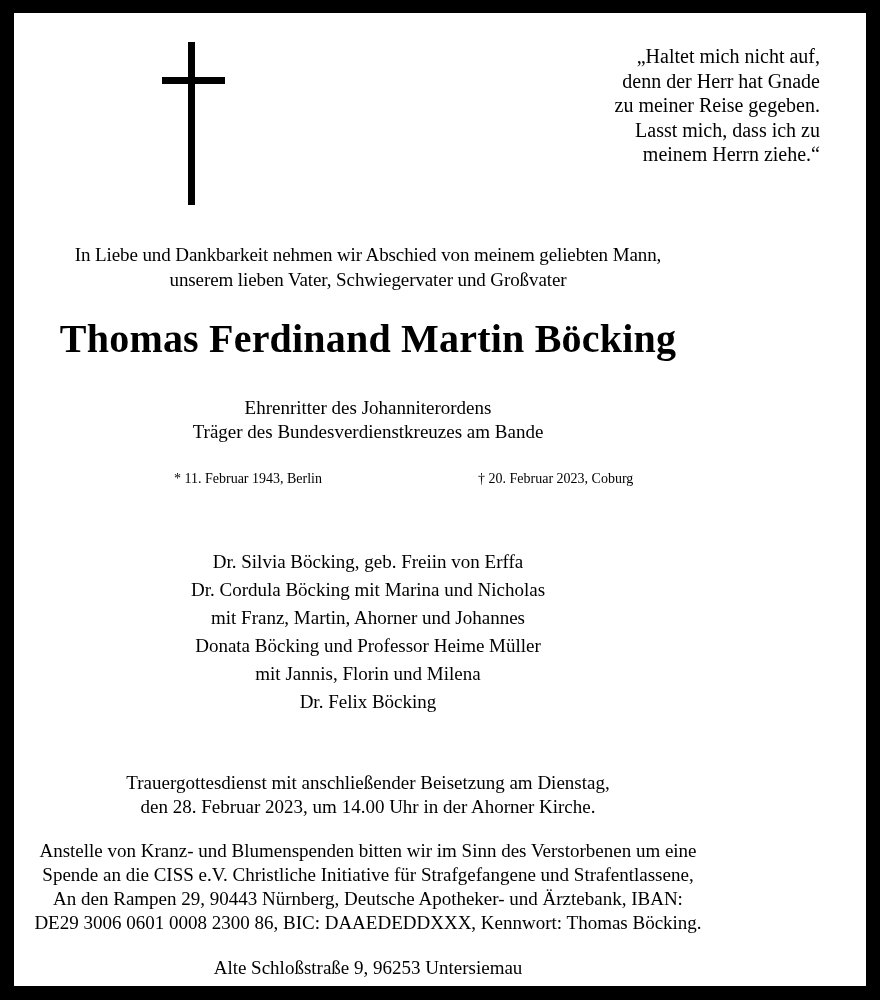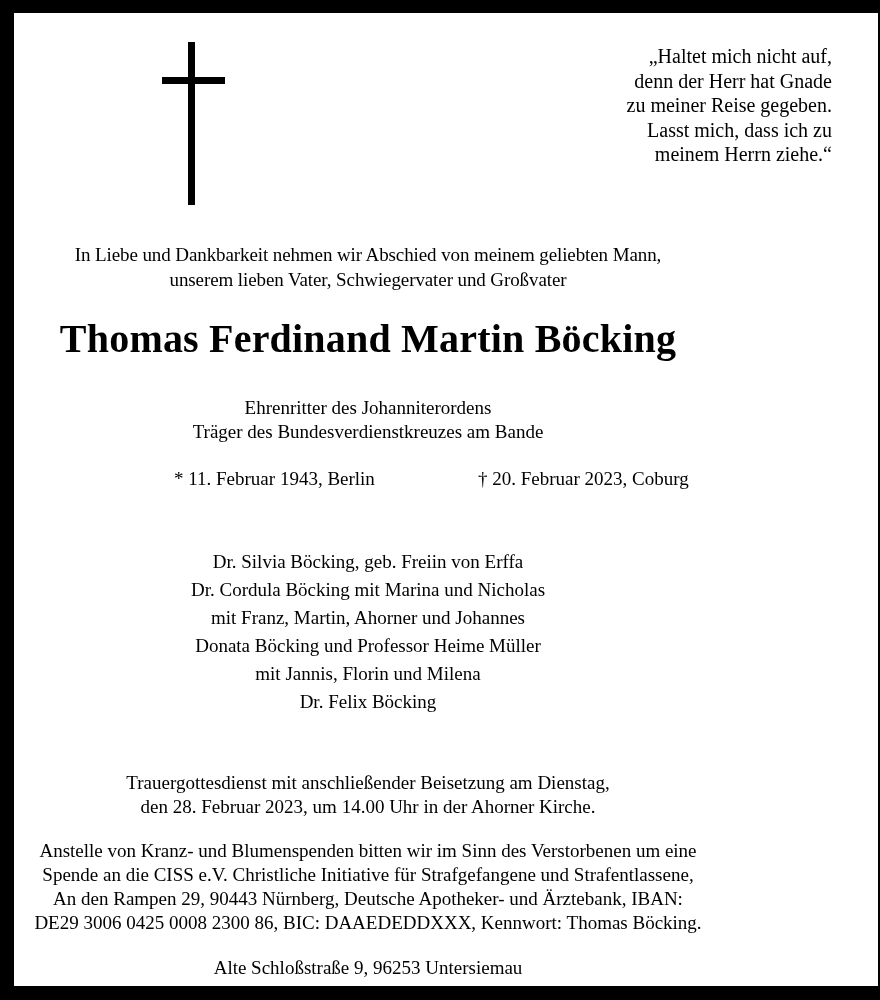--- a/index.html
+++ b/index.html
@@ -1,35 +1,34 @@
 <!DOCTYPE html>
 <html><head>
 <meta charset="utf-8">
 <style>
   html, body { margin: 0; padding: 0; }
   body { width: 880px; height: 1000px; background: #000; position: relative; overflow: hidden; }
   .page {
     position: absolute; left: 14px; top: 13px; width: 852px; height: 973px;
     background: #fff; color: #000;
     font-family: "Liberation Serif", "DejaVu Serif", serif;
-    padding-left: 12px;
   }
   .cross { position: absolute; left: 148px; top: 29px; width: 63px; height: 163px; }
   .cross .v { position: absolute; left: 26px; top: 0; width: 7px; height: 163px; background: #000; }
   .cross .h { position: absolute; left: 0; top: 35px; width: 63px; height: 7px; background: #000; }
   .quote {
     position: absolute; right: 46px; top: 31px; text-align: right;
     font-size: 20px; line-height: 24.5px;
   }
   .quote .line { display: block; white-space: nowrap; }
   .center { position: absolute; left: 0; width: 708px; text-align: center; white-space: nowrap; }
   .intro { top: 229px; font-size: 19px; line-height: 25px; letter-spacing: -0.1px; }
   .name { top: 303px; font-size: 40px; font-weight: bold; line-height: 46px; letter-spacing: 0.2px; }
   .titles { top: 383px; font-size: 19px; line-height: 24px; }
-  .dates { position: absolute; top: 454px; font-size: 19px; line-height: 24px; white-space: nowrap; }
+  .dates { position: absolute; top: 454px; font-size: 14px; line-height: 24px; white-space: nowrap; }
   .birth { left: 160px; }
   .death { left: 464px; }
   .family { top: 535px; font-size: 19px; line-height: 28px; }
   .service { top: 758px; font-size: 19px; line-height: 24px; }
   .donation { top: 826px; font-size: 19px; line-height: 24px; }
   .address { top: 943px; font-size: 19px; line-height: 24px; }
   .line { display: block; }
 </style>
 </head>
 <body>
@@ -75,18 +74,18 @@
 
   <div class="center service">
     <span class="line">Trauergottesdienst mit anschließender Beisetzung am Dienstag,</span>
     <span class="line">den 28. Februar 2023, um 14.00 Uhr in der Ahorner Kirche.</span>
   </div>
 
   <div class="center donation">
     <span class="line">Anstelle von Kranz- und Blumenspenden bitten wir im Sinn des Verstorbenen um eine</span>
     <span class="line">Spende an die CISS e.V. Christliche Initiative für Strafgefangene und Strafentlassene,</span>
     <span class="line">An den Rampen 29, 90443 Nürnberg, Deutsche Apotheker- und Ärztebank, IBAN:</span>
-    <span class="line">DE29 3006 0425 0008 2300 86, BIC: DAAEDEDDXXX, Kennwort: Thomas Böcking.</span>
+    <span class="line">DE29 3006 0601 0008 2300 86, BIC: DAAEDEDDXXX, Kennwort: Thomas Böcking.</span>
   </div>
 
   <div class="center address">Alte Schloßstraße 9, 96253 Untersiemau</div>
 
 </div>
 
 </body></html>

